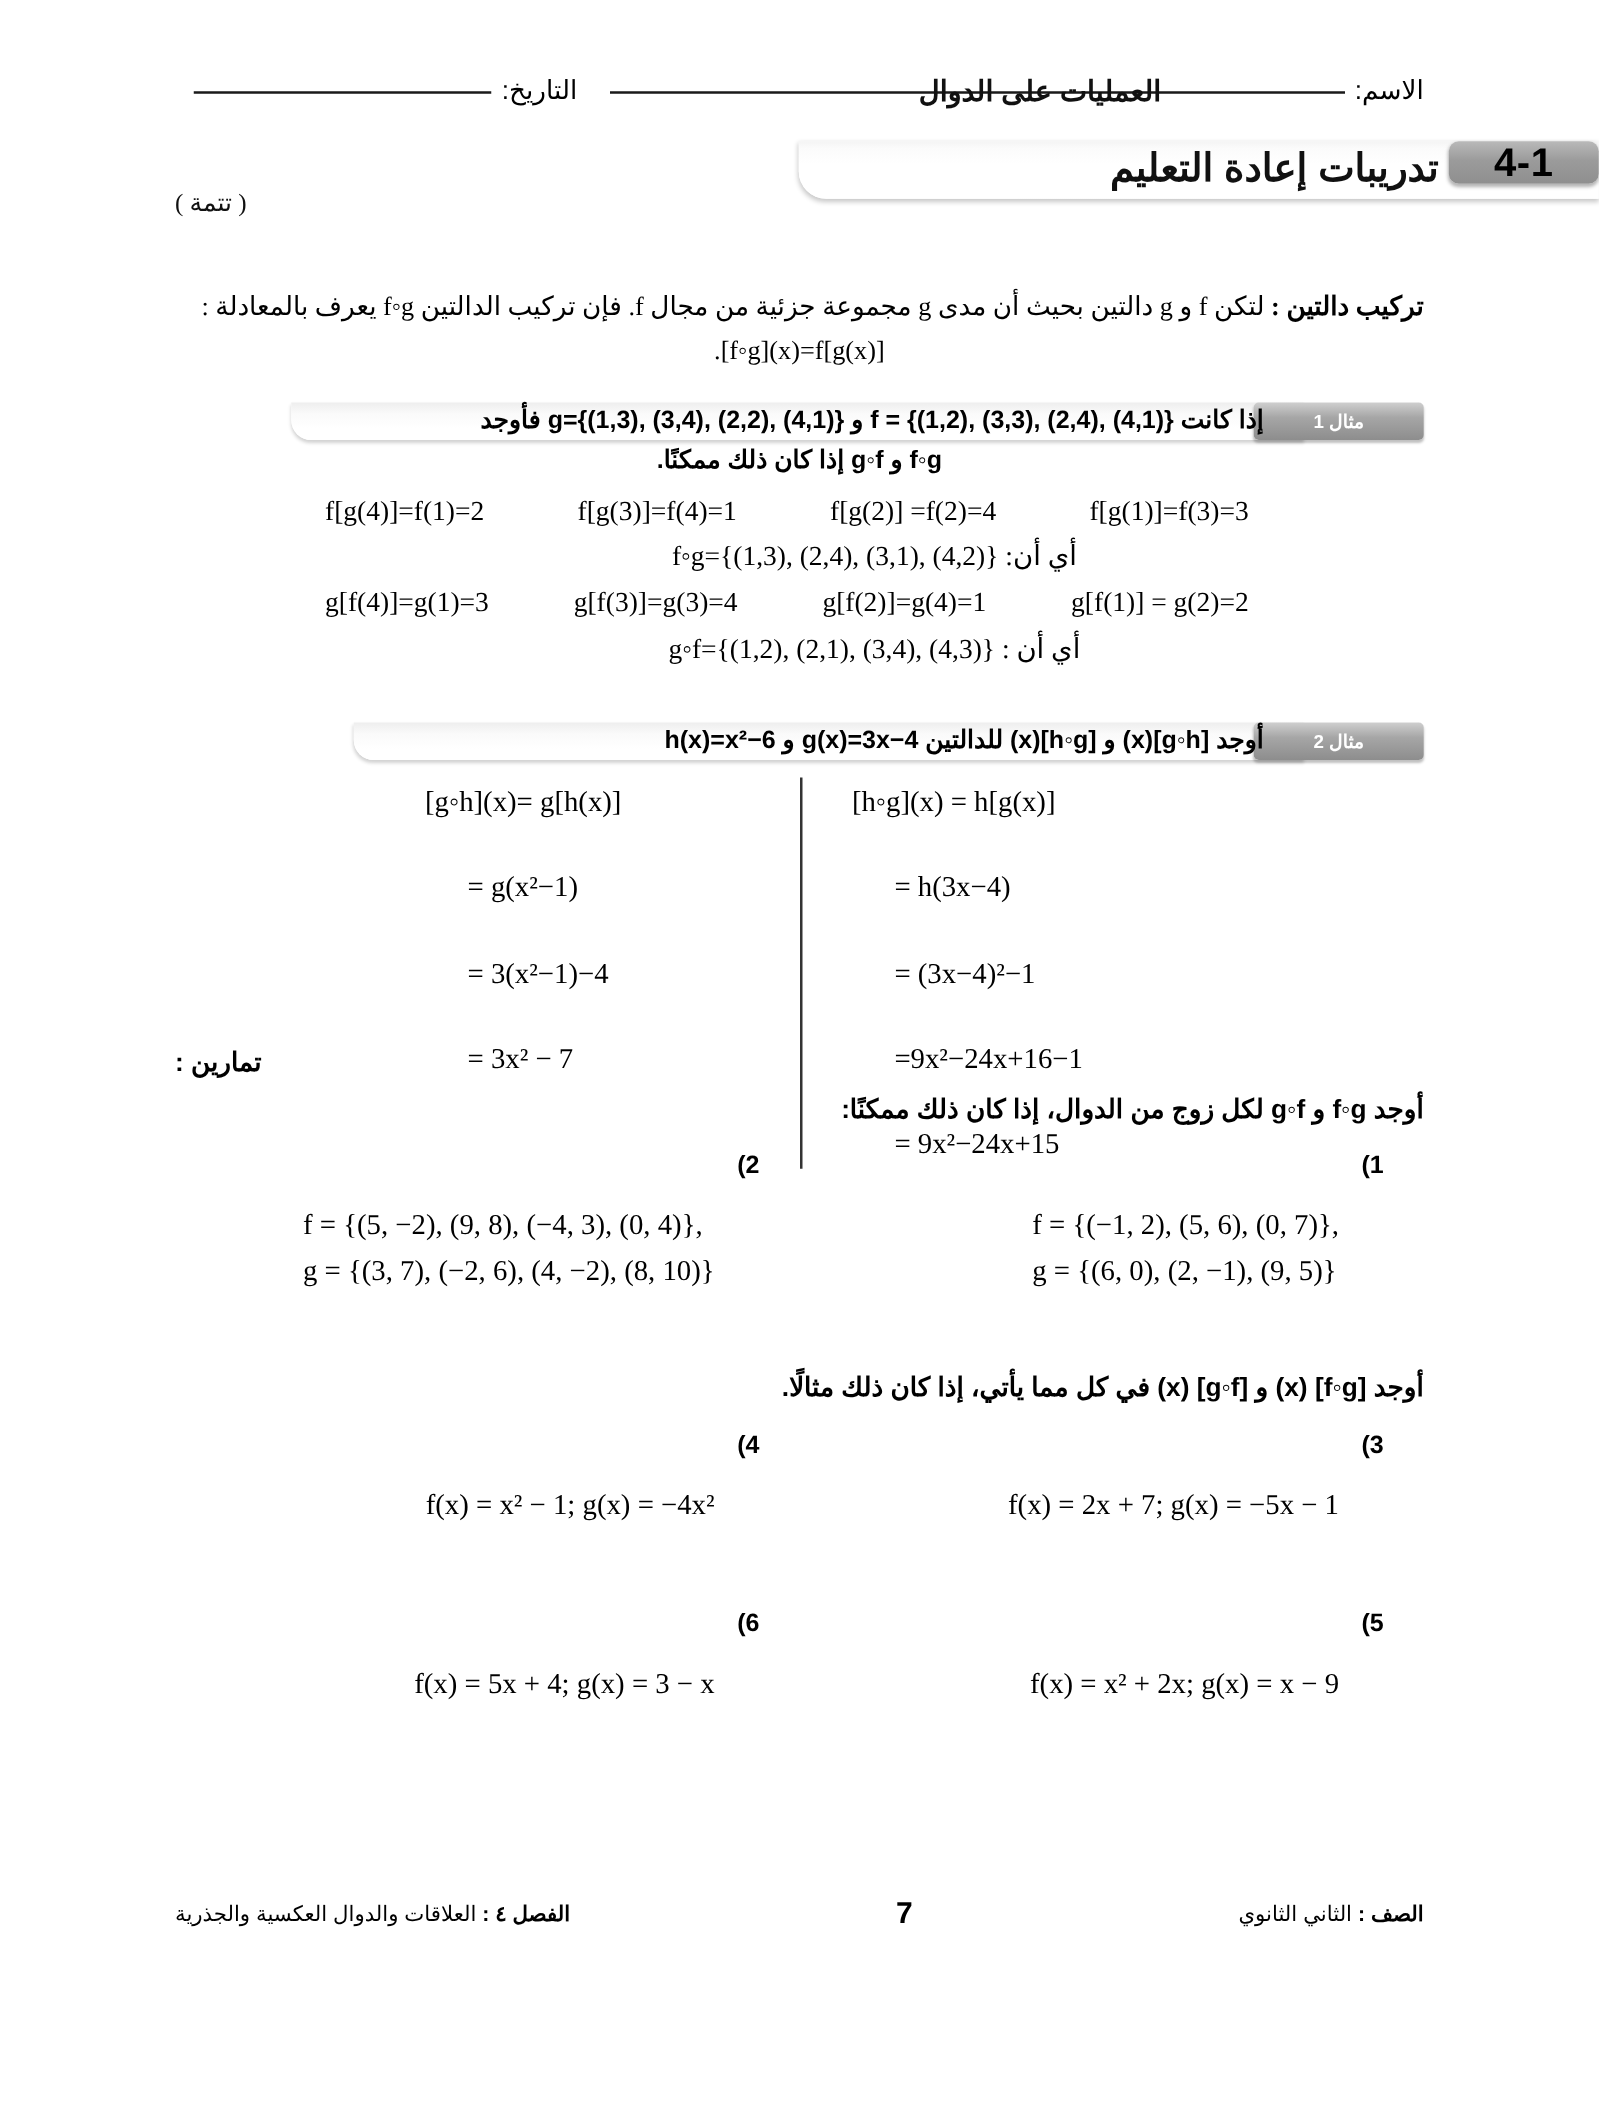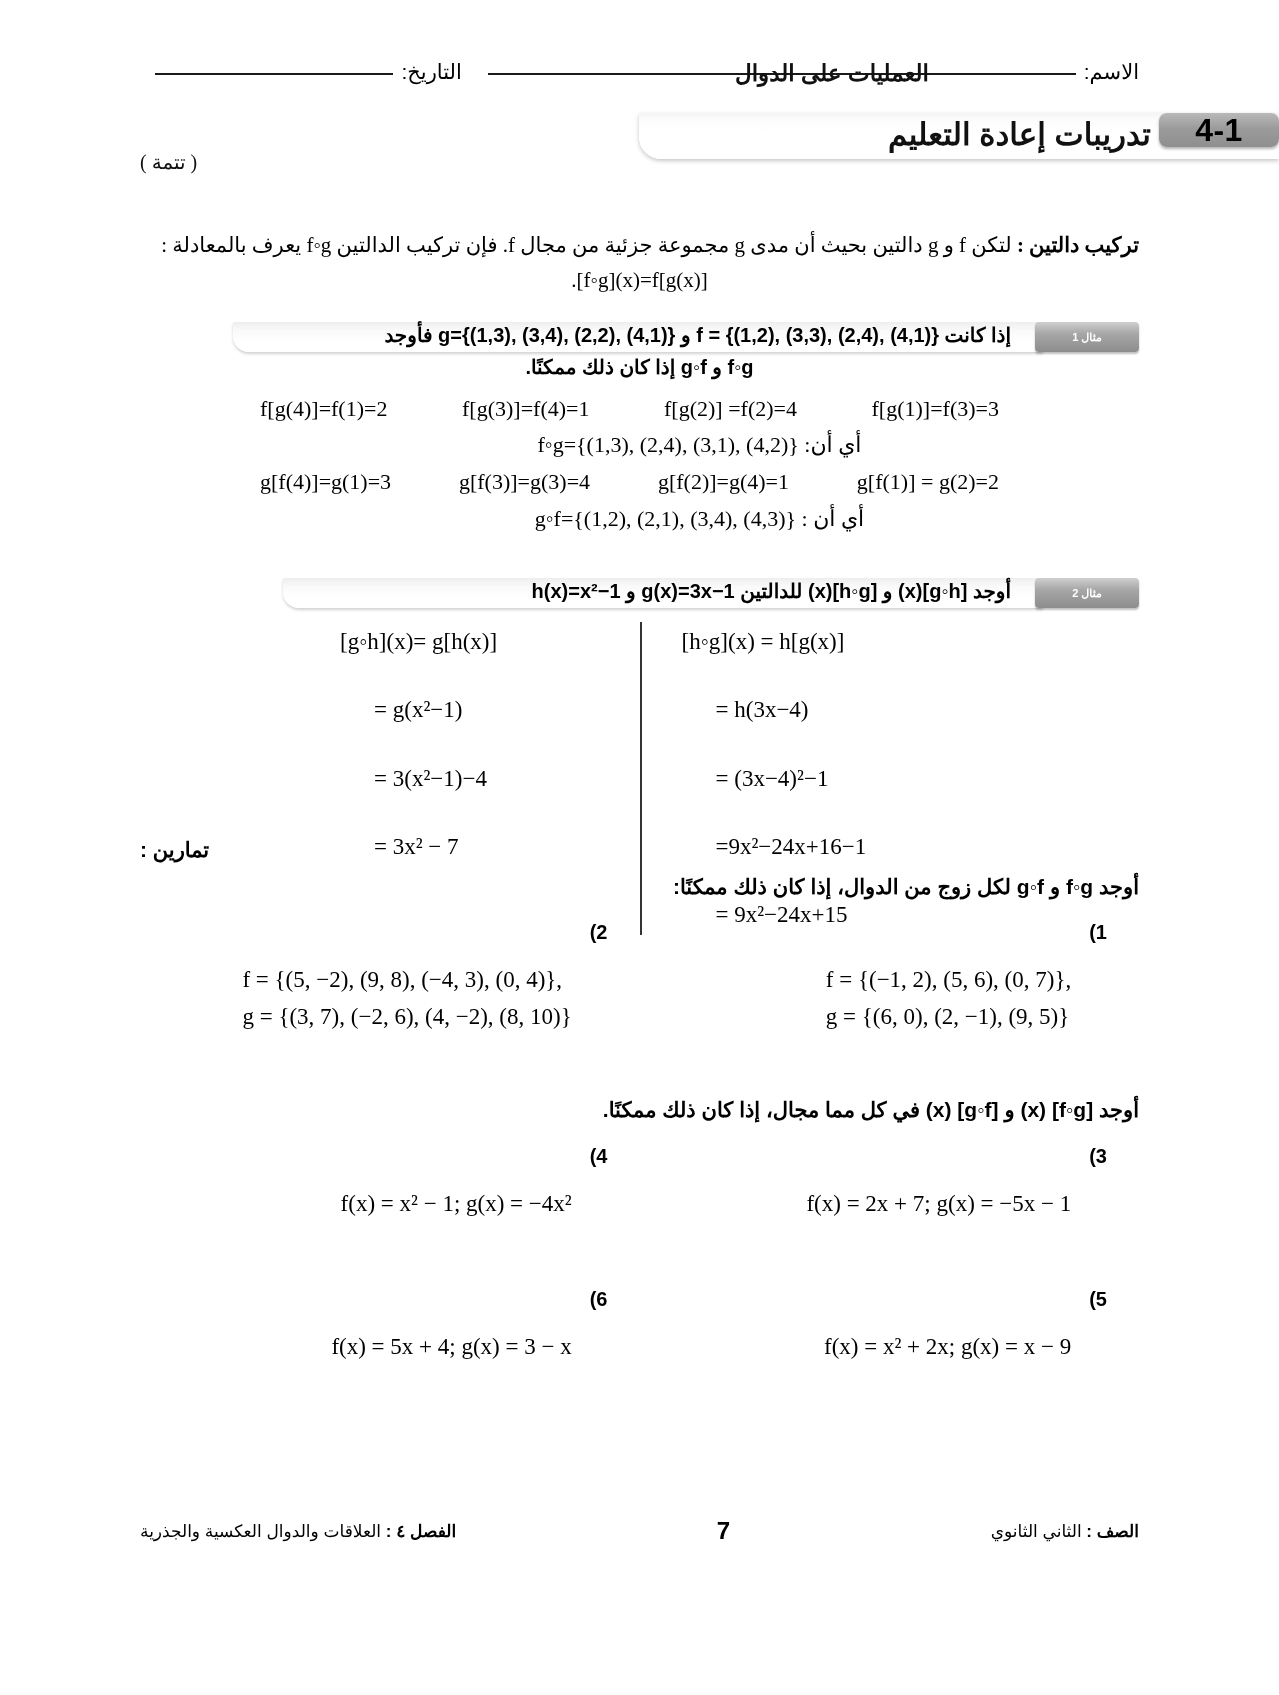--- a/index.html
+++ b/index.html
@@ -146,31 +146,31 @@
   .ex-head {
     position: absolute;
     right: 140px;
     left: 140px;
     height: 34px;
   }
   .ex-tab {
     position: absolute;
     right: 0;
     top: 0;
-    width: 104px;
+    width: 136px;
     height: 30px;
     background: linear-gradient(180deg,#cfcfcf 0%, #a6a6a6 40%, #8d8d8d 100%);
     border-radius: 4px;
     box-shadow: 0 2px 2px rgba(0,0,0,0.25);
     display: flex;
     align-items: center;
     justify-content: center;
     color: #fff;
     font-family: "Liberation Sans", sans-serif;
-    font-size: 11px;
+    font-size: 15px;
     font-weight: bold;
     text-align: right;
   }
   .ex-strip {
     position: absolute;
     right: 96px;
     top: 0;
     height: 30px;
     background: linear-gradient(180deg,#eeeeee 0%, #fafafa 30%, #ffffff 70%, #ffffff 100%);
     border-radius: 0 0 0 16px;
@@ -377,21 +377,21 @@
   </div>
 
   <div class="result-line" style="top:506px; padding-left:120px;">
     <span>أي أن :</span>
     <span class="eqn">g◦f={(1,2), (2,1), (3,4), (4,3)}</span>
   </div>
 
   <div class="ex-head" style="top:578px;">
     <div class="ex-strip" style="width:760px;"></div>
     <div class="ex-tab">مثال 2</div>
-    <div class="ex-text">أوجد [g◦h](x) و [h◦g](x) للدالتين g(x)=3x−1 و h(x)=x²−1</div>
+    <div class="ex-text">أوجد [g◦h](x) و [h◦g](x) للدالتين g(x)=3x−4 و h(x)=x²−6</div>
   </div>
 
   <div class="ex2-work">
     <div class="ex2-col left">
       <div class="ln">[g◦h](x)= g[h(x)]</div>
       <div class="ln ind">= g(x²−1)</div>
       <div class="ln ind">= 3(x²−1)−4</div>
       <div class="ln ind">= 3x² − 7</div>
     </div>
     <div class="ex2-col right">
@@ -416,21 +416,21 @@
     </div>
     <div class="q-cell">
       <span class="q-num">(2</span>
       <span class="q-body">
         <span>f = {(5, −2), (9, 8), (−4, 3), (0, 4)},</span><br>
         <span>g = {(3, 7), (−2, 6), (4, −2), (8, 10)}</span>
       </span>
     </div>
   </div>
 
-  <div class="exercise-prompt" style="top:1098px;">أوجد [f◦g] (x) و [g◦f] (x) في كل مما مجال، إذا كان ذلك ممكنًا.</div>
+  <div class="exercise-prompt" style="top:1098px;">أوجد [f◦g] (x) و [g◦f] (x) في كل مما يأتي، إذا كان ذلك مثالًا.</div>
 
   <div class="q-grid" style="top:1142px;">
     <div class="q-cell">
       <span class="q-num">(3</span>
       <span class="q-body">f(x) = 2x + 7; g(x) = −5x − 1</span>
     </div>
     <div class="q-cell">
       <span class="q-num">(4</span>
       <span class="q-body">f(x) = x² − 1; g(x) = −4x²</span>
     </div>

